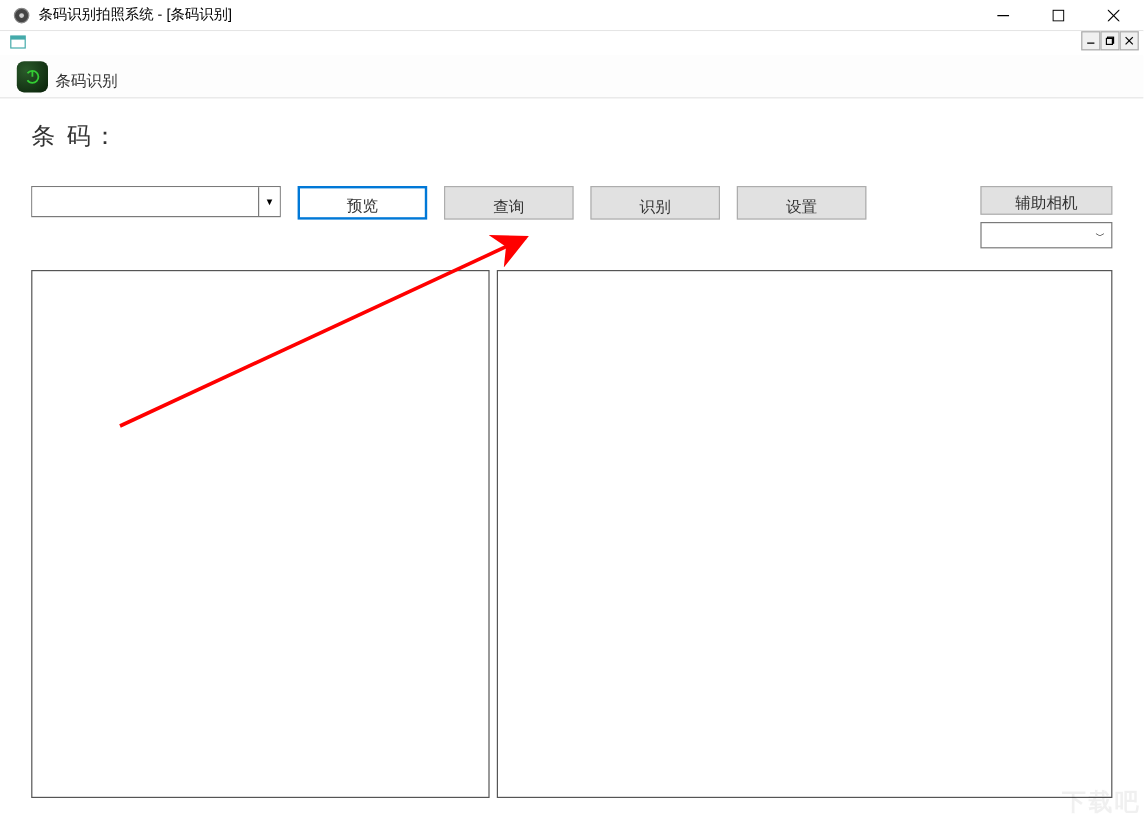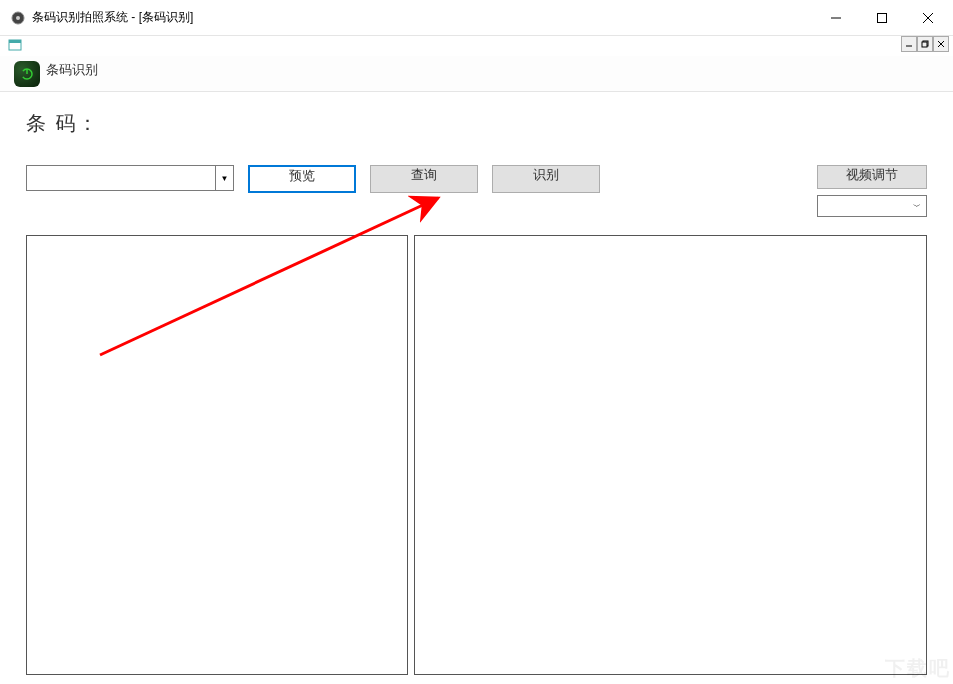--- a/index.html
+++ b/index.html
@@ -10,21 +10,21 @@
       font-size: 13px;
     }
     body {
       background: #fff;
       width: 953px;
       height: 684px;
       overflow: hidden;
       position: relative;
     }
     .titlebar {
-      height: 36px;
+      height: 26px;
       background: #fff;
       display: flex;
       align-items: center;
       border-bottom: 1px solid #e5e5e5;
       padding: 0 2px;
     }
     .titlebar-icon {
       width: 16px;
       height: 16px;
       margin: 0 6px 0 8px;
@@ -85,21 +85,21 @@
       height: 36px;
       background: #fdfdfd;
       display: flex;
       align-items: center;
       padding-left: 10px;
       gap: 6px;
       border-bottom: 1px solid #e5e5e5;
     }
     .tool-item {
       display: flex;
-      align-items: flex-start;
+      align-items: flex-end;
       gap: 6px;
       cursor: pointer;
       padding: 2px 4px;
     }
     .tool-icon {
       width: 26px;
       height: 26px;
       border-radius: 6px;
       display: flex;
       align-items: center;
@@ -149,21 +149,21 @@
       font-size: 8px;
       cursor: pointer;
       background: #fff;
     }
     .btn {
       width: 108px;
       height: 28px;
       background: #e1e1e1;
       border: 1px solid #adadad;
       display: flex;
-      align-items: flex-start;
+      align-items: flex-end;
       justify-content: center;
       cursor: pointer;
       font-size: 14px;
       color: #333;
     }
     .btn.primary {
       background: #fff;
       border: 2px solid #0078d7;
       color: #333;
     }
@@ -305,24 +305,27 @@
 
     <div class="btn primary">
       <span>预览</span>
     </div>
     <div class="btn">
       <span>查询</span>
     </div>
     <div class="btn">
       <span>识别</span>
     </div>
+    <div class="btn">
+      <span>设置</span>
+    </div>
 
     <div class="right-col">
       <div class="btn">
-        <span>视频调节</span>
+        <span>辅助相机</span>
       </div>
       <div class="select">
         <div class="select-body"></div>
         <div class="select-arrow">﹀</div>
       </div>
     </div>
   </div>
 
   <div class="panels">
     <div class="panel left"></div>

